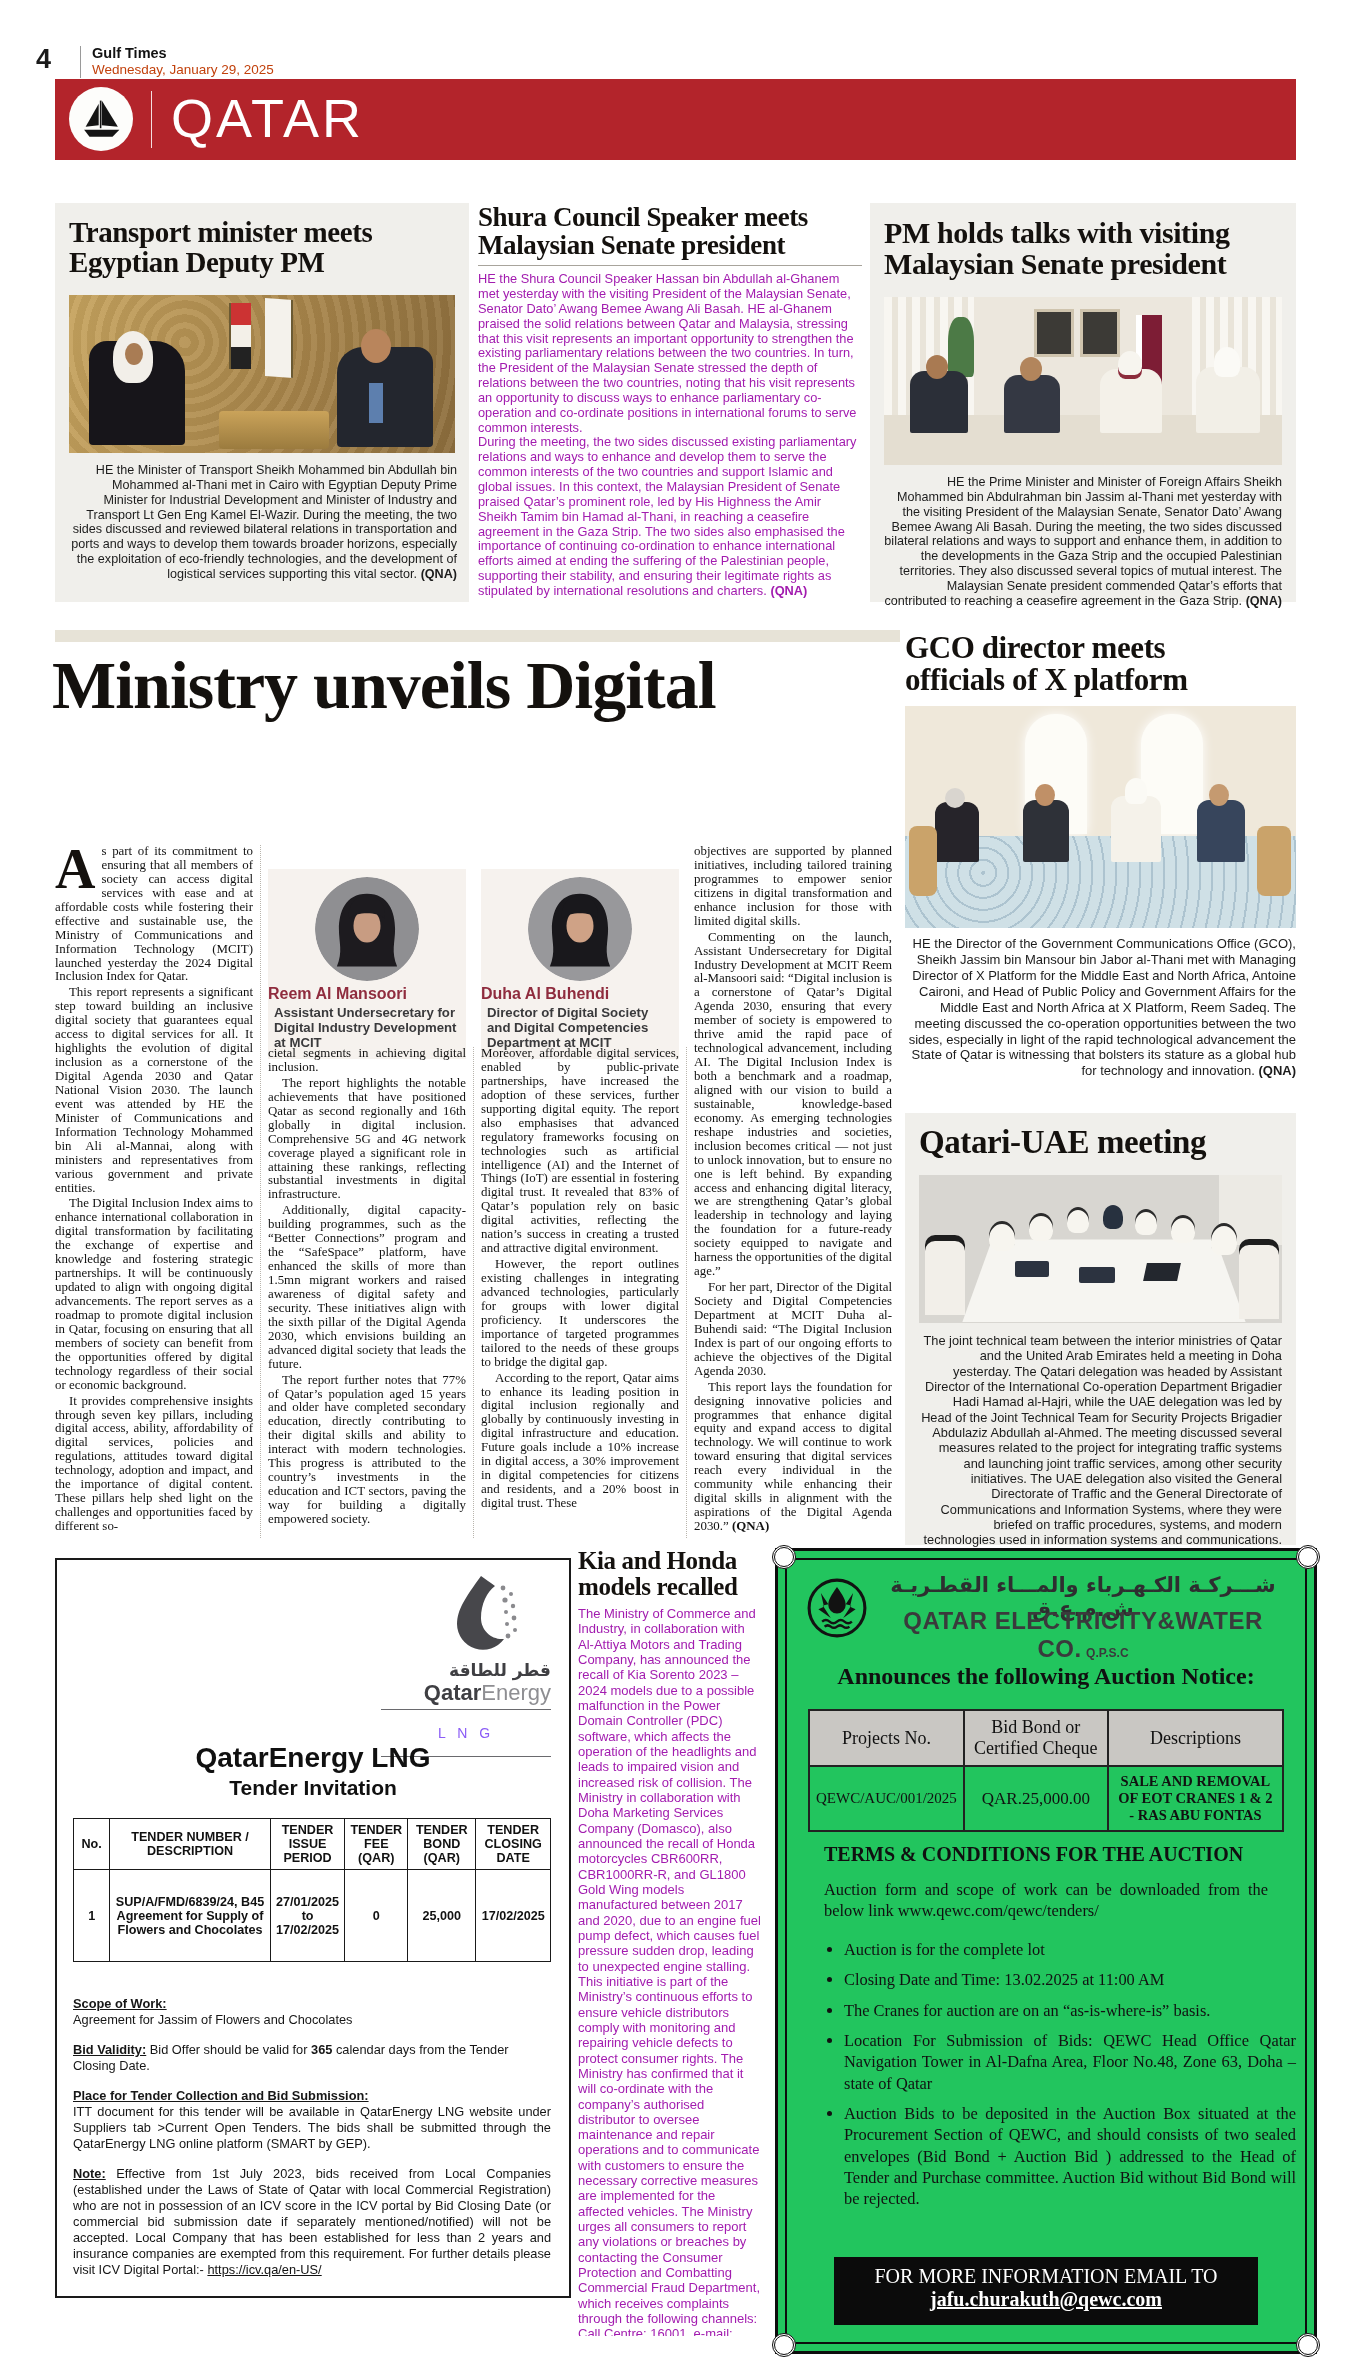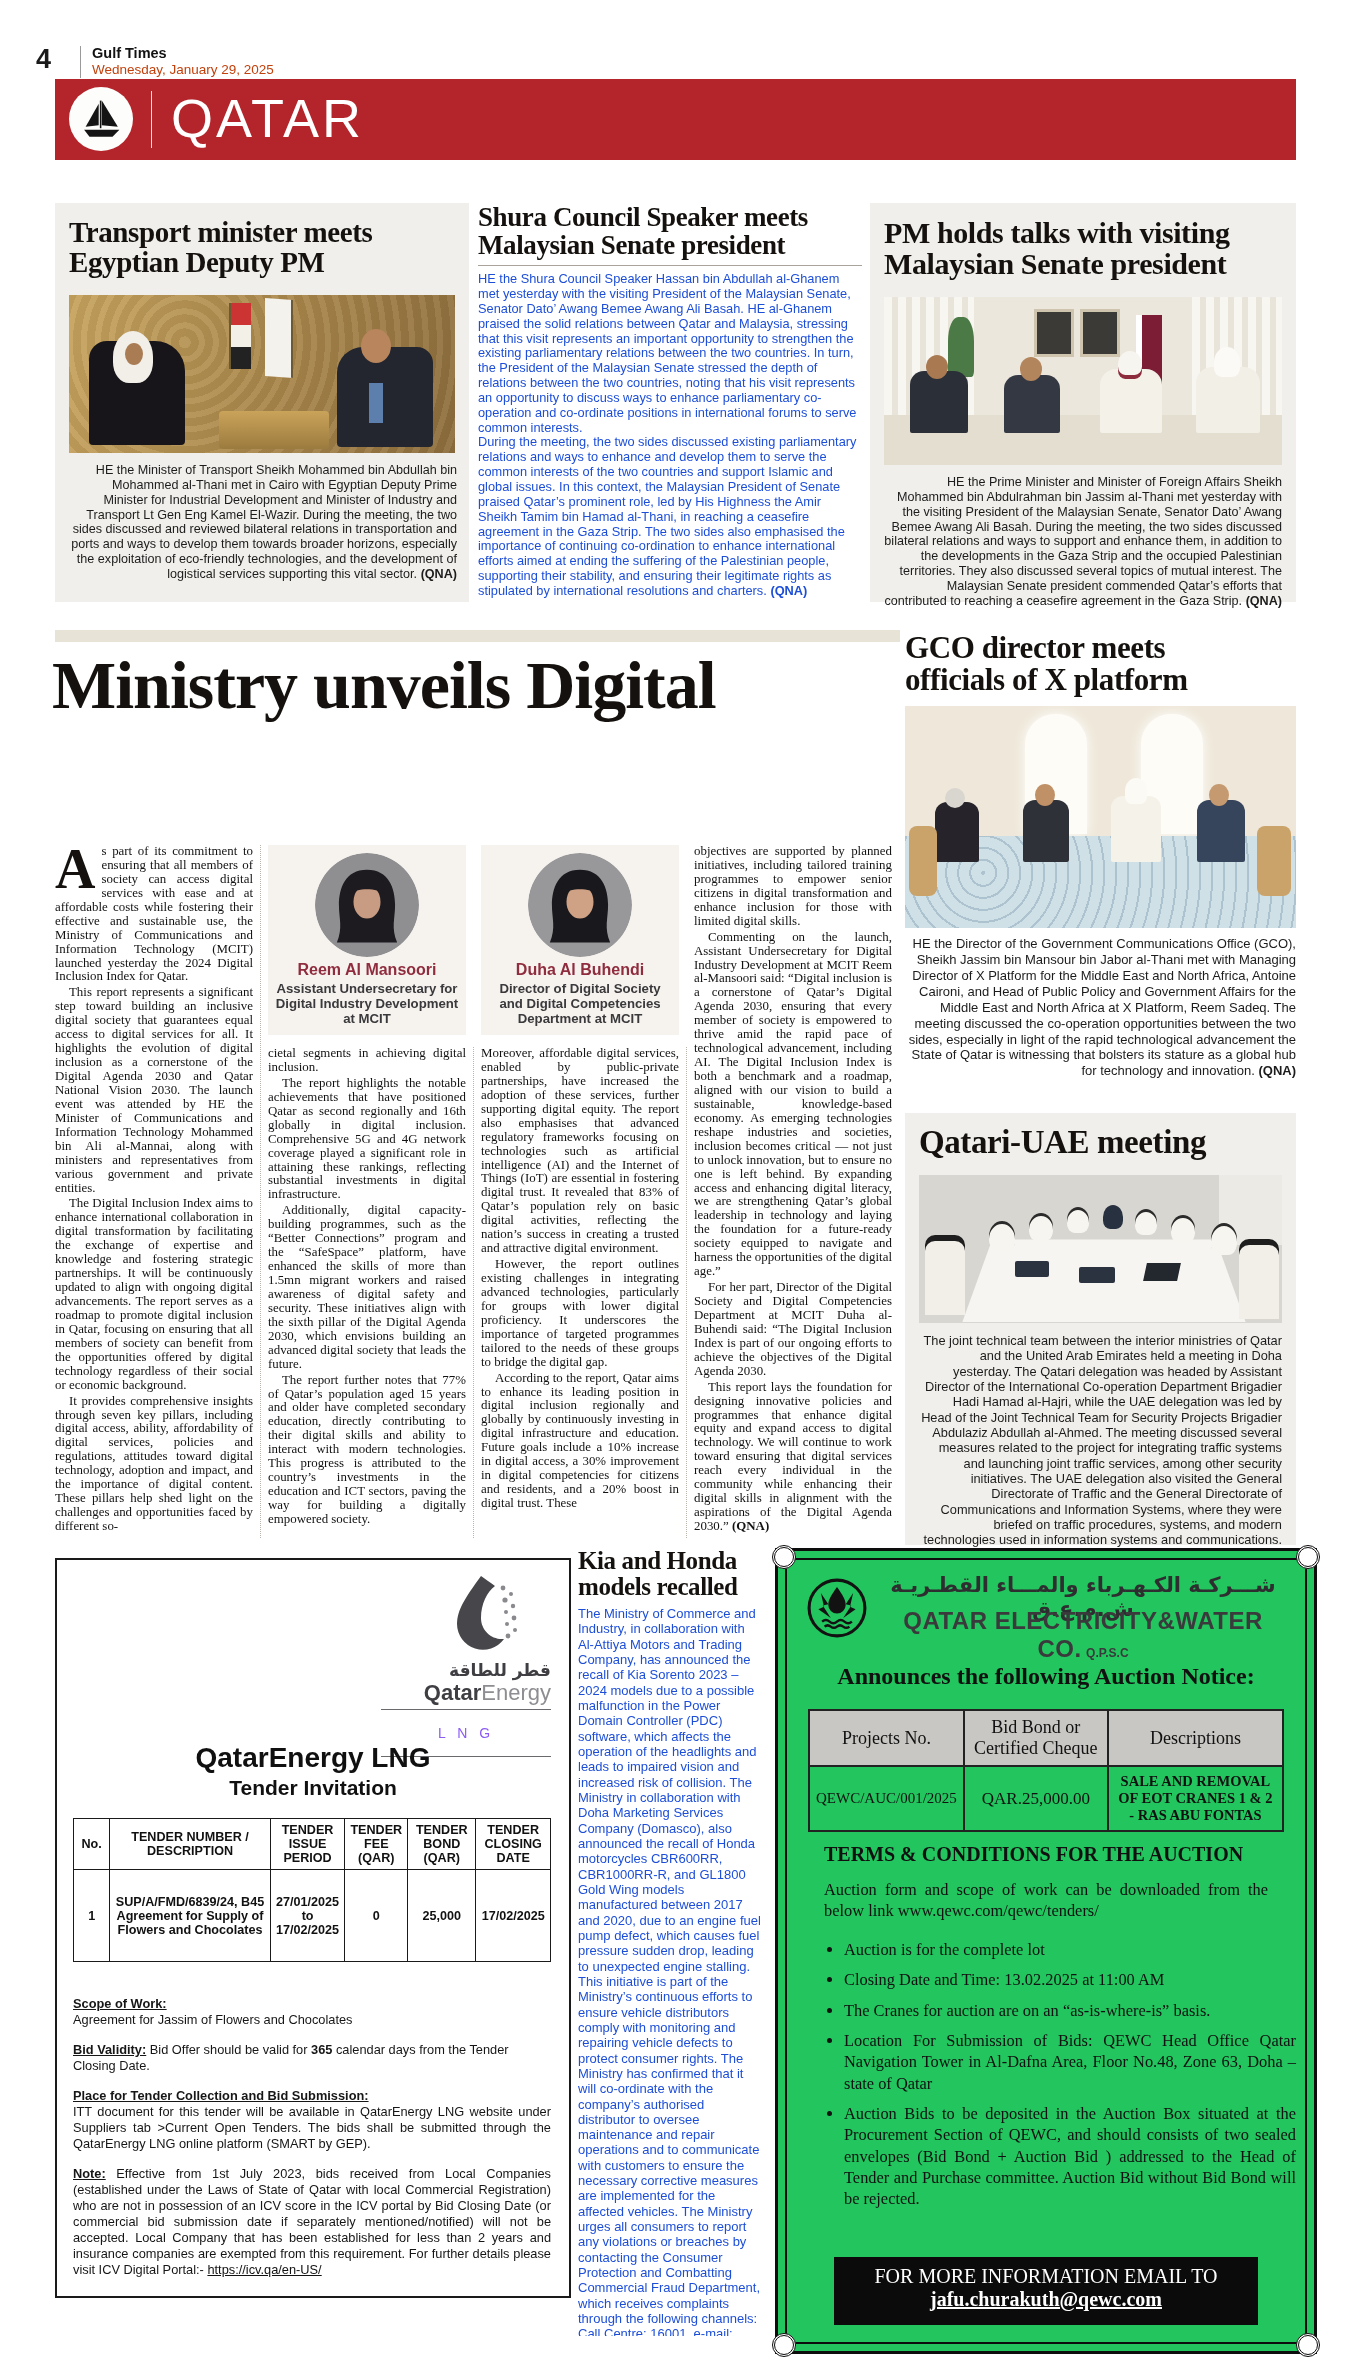--- a/index.html
+++ b/index.html
@@ -3,29 +3,29 @@
 <meta charset="utf-8">
 <style>
   html,body{margin:0;padding:0;background:#ffffff;}
   .page{position:relative;width:1351px;height:2365px;background:#ffffff;overflow:hidden;
         font-family:"Liberation Sans",sans-serif;color:#111;}
   .abs{position:absolute;}
   .serifhead{font-family:"Liberation Serif",serif;font-weight:900;color:#14110e;letter-spacing:-0.4px;line-height:1.04;}
   .graybox{background:#f0efeb;}
   .photo{overflow:hidden;position:relative;}
   .cap{font-size:12.6px;line-height:1.18;color:#1c1c1c;text-align:right;}
-  .bodysans{font-size:12.8px;line-height:1.16;color:#1d4ed8;}
+  .bodysans{font-size:12.8px;line-height:1.16;color:#a21caf;}
   .bodyserif{font-family:"Liberation Serif",serif;font-size:12.9px;line-height:1.08;color:#121212;text-align:justify;}
   .bodyserif p{margin:0 0 2px 0;}
   .indent{text-indent:14px;}
   .qna{font-weight:bold;}
   .colrule{border-right:1px dotted #b9b5ad;}
   .dropcap{float:left;font-family:"Liberation Serif",serif;font-weight:900;font-size:56px;line-height:44px;
            padding:2px 6px 0 0;color:#14110e;}
-  .profilecard{background:#f6f2ee;text-align:center;}
+  .profilecard{background:#f6f2ee;margin-top:24px;}
   .profname{font-weight:bold;font-size:16px;color:#8f2c3e;margin-top:4px;}
   .proftitle{font-weight:bold;font-size:13.2px;line-height:1.12;color:#3a3a3c;margin-top:3px;padding:0 6px;}
   .hairline{border-top:1px solid #a8a49c;}
   
   .qeadbox{border:2px solid #1a1a1a;background:#fff;}
   .qehead{font-weight:bold;text-decoration:underline;}
   .qetable{border-collapse:collapse;width:100%;}
   .qetable td,.qetable th{border:1.5px solid #1a1a1a;font-size:12.6px;text-align:center;vertical-align:middle;padding:4px 3px;}
   .qetable th{font-weight:bold;}
   .qesec{font-size:12.8px;line-height:1.25;color:#161616;}

